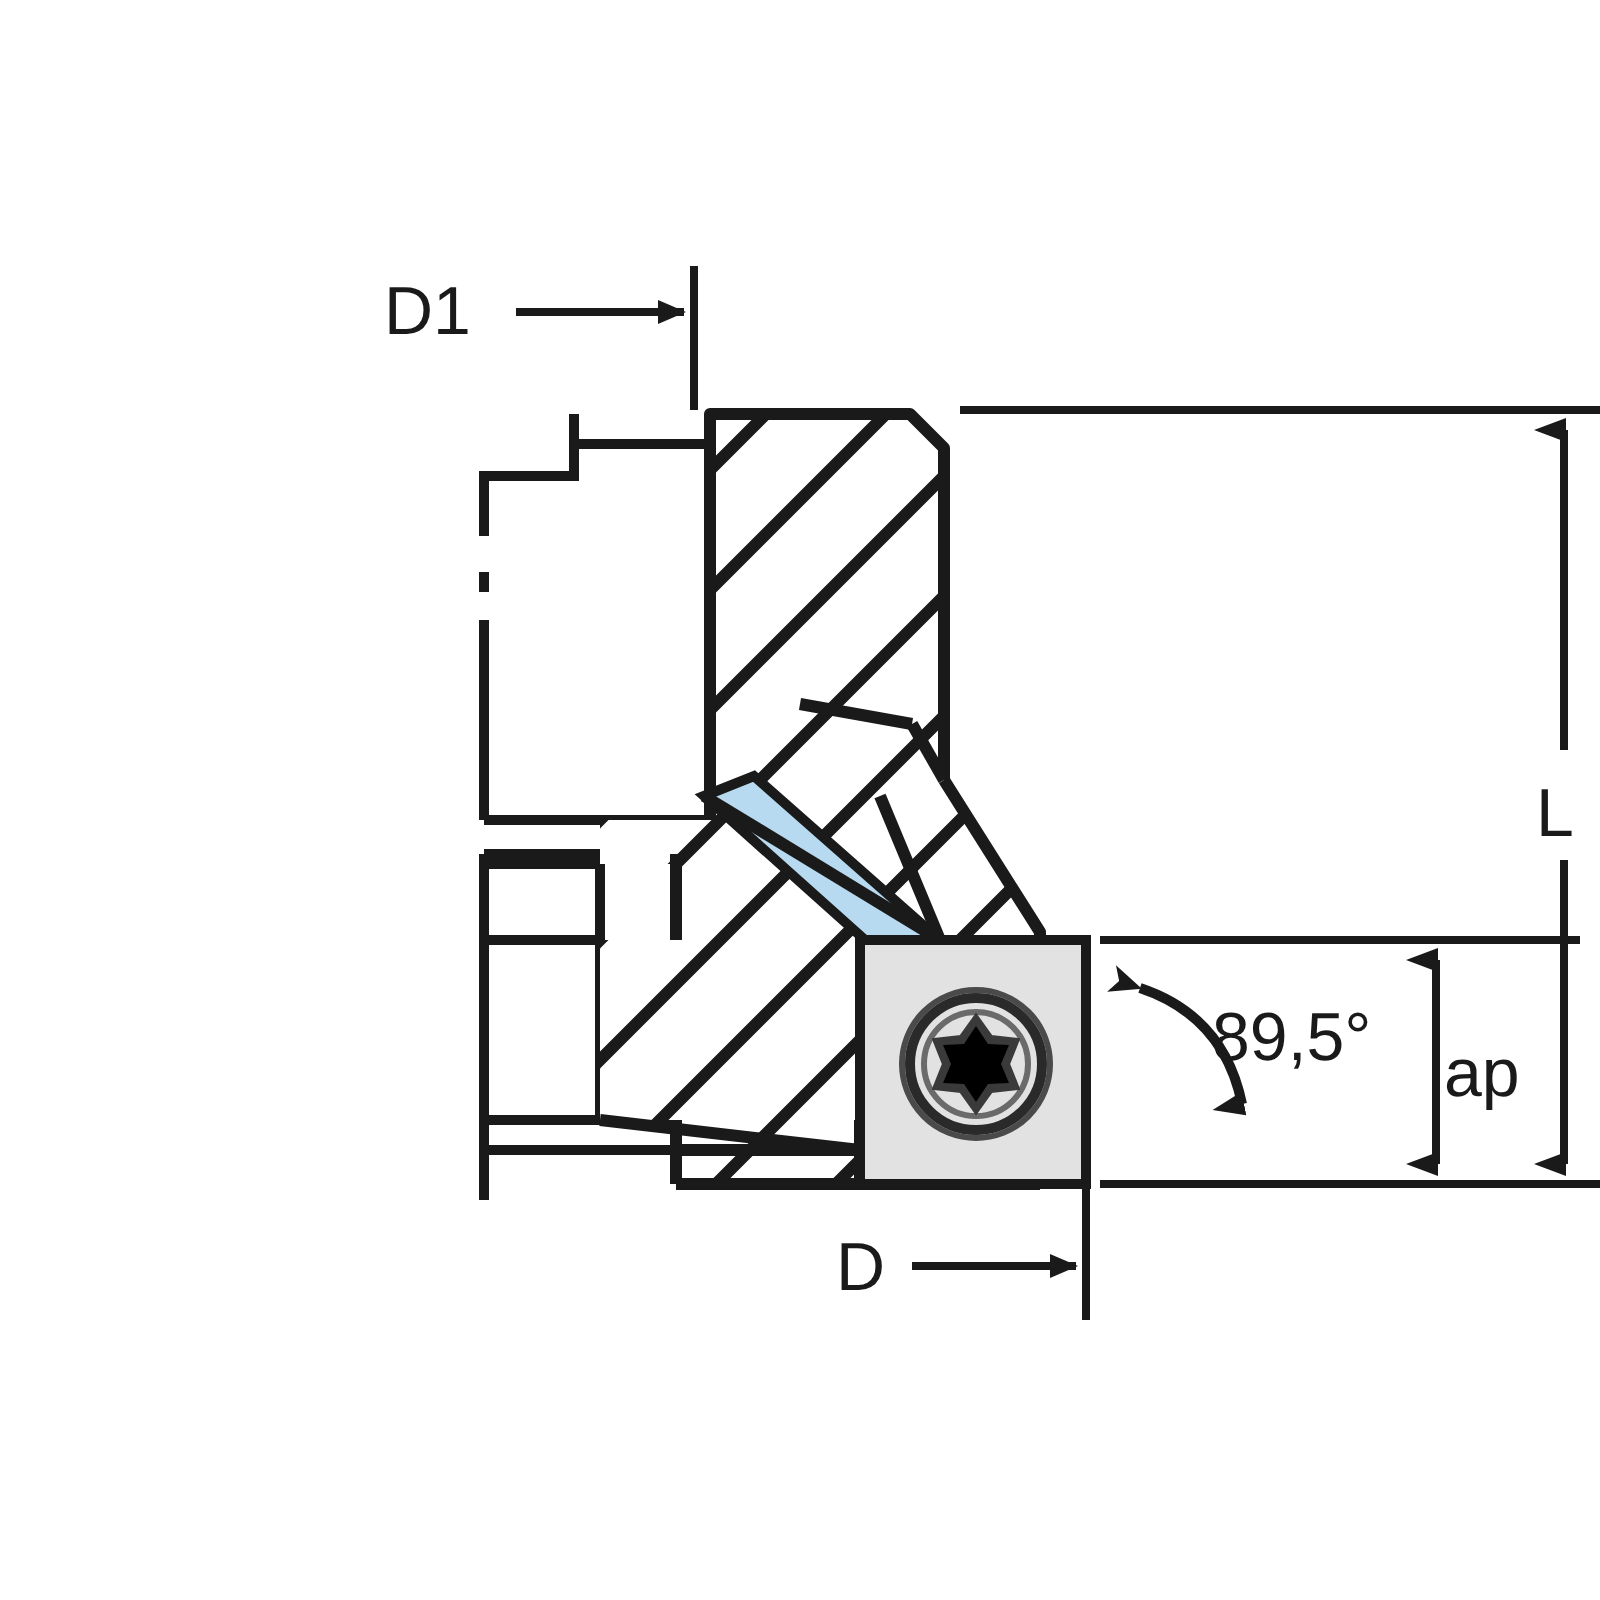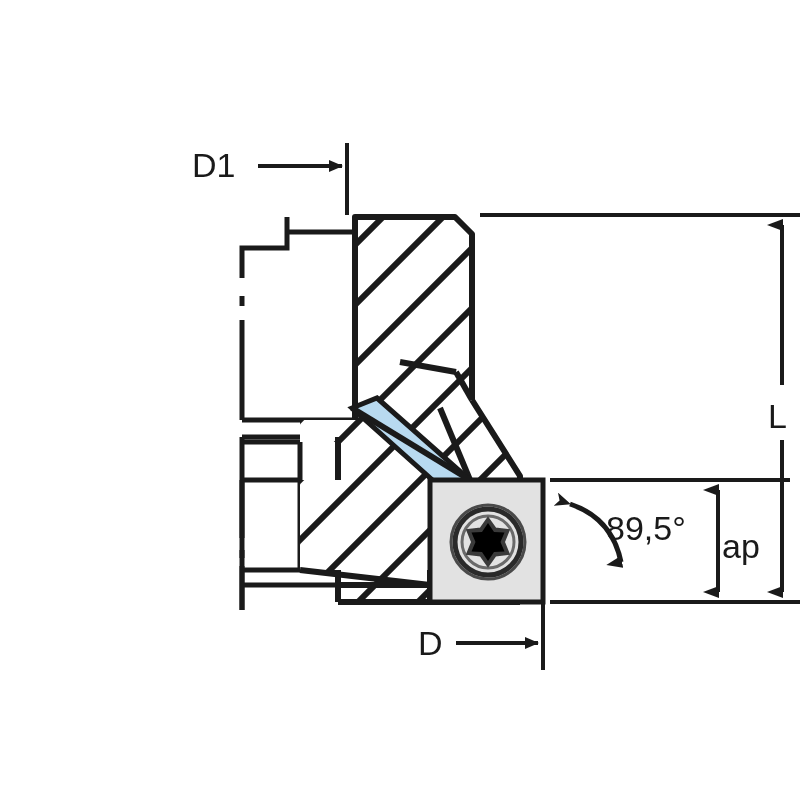--- a/index.html
+++ b/index.html
@@ -1,19 +1,19 @@
 <!DOCTYPE html>
 <html><head>
 <meta charset="utf-8">
 <title>Technical Drawing</title>
 <style>
   html,body{margin:0;padding:0;background:#ffffff;}
   body{width:800px;height:800px;overflow:hidden;
        font-family:"Liberation Sans", sans-serif;}
-  #stage{position:relative;width:800px;height:560px;background:#fff;margin-top:10px;}
+  #stage{position:relative;width:800px;height:560px;background:#fff;}
   svg{display:block;}
   .dimtext{font-family:"Liberation Sans", sans-serif;font-size:34px;fill:#1a1a1a;}
 </style>
 </head>
 <body>
 
 <div id="stage">
 <svg width="800" height="800" viewBox="0 0 800 800">
 
   <defs>

